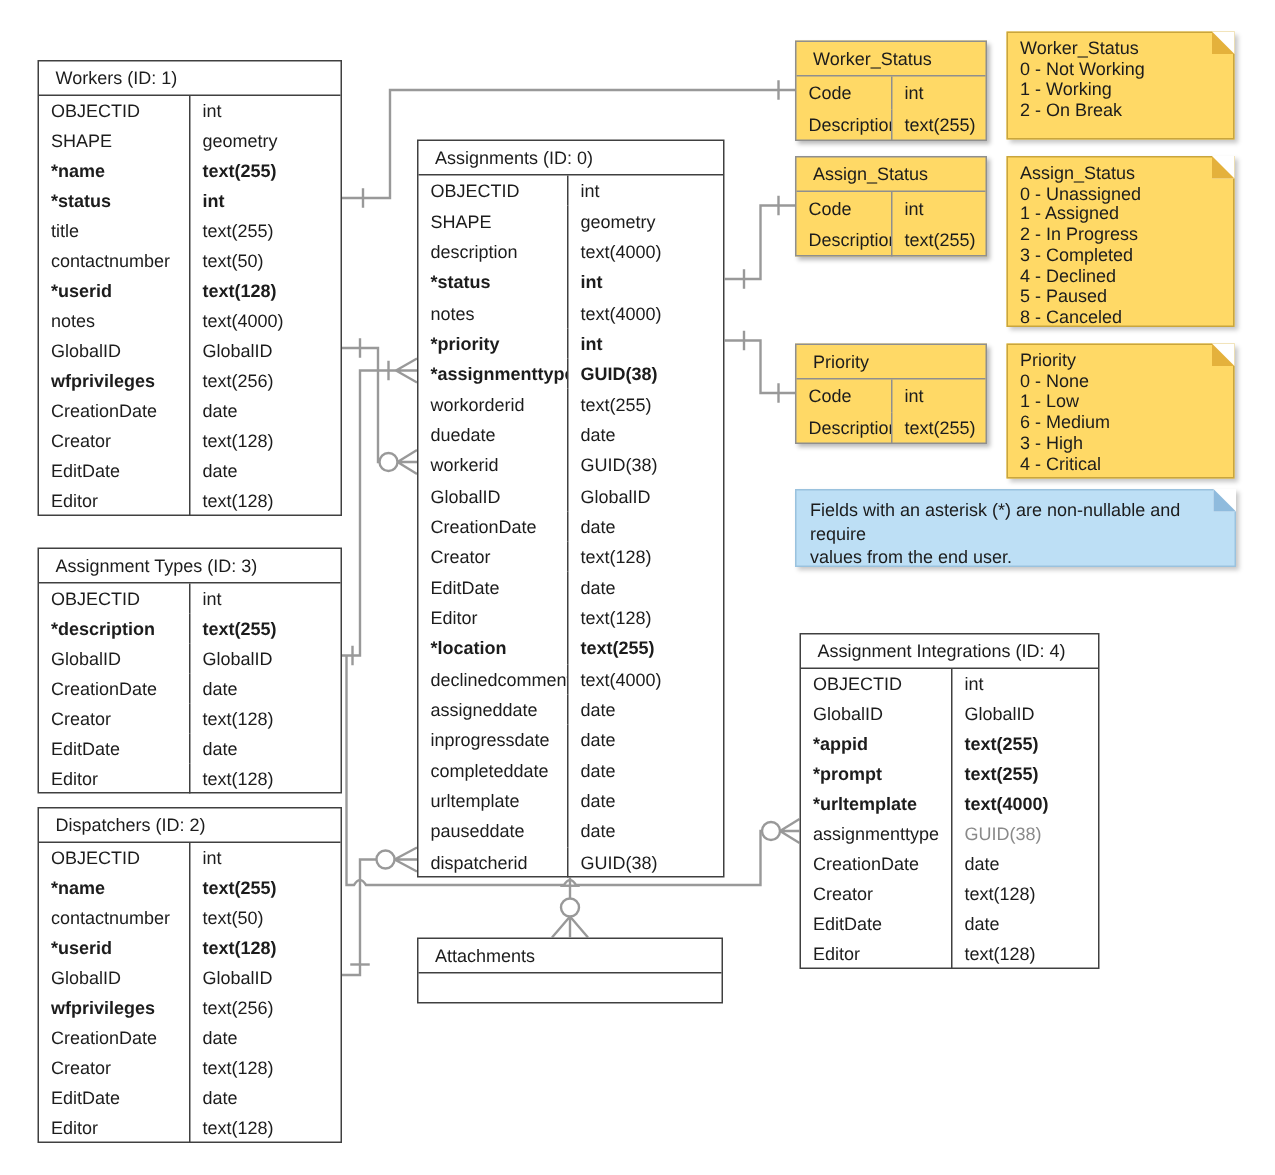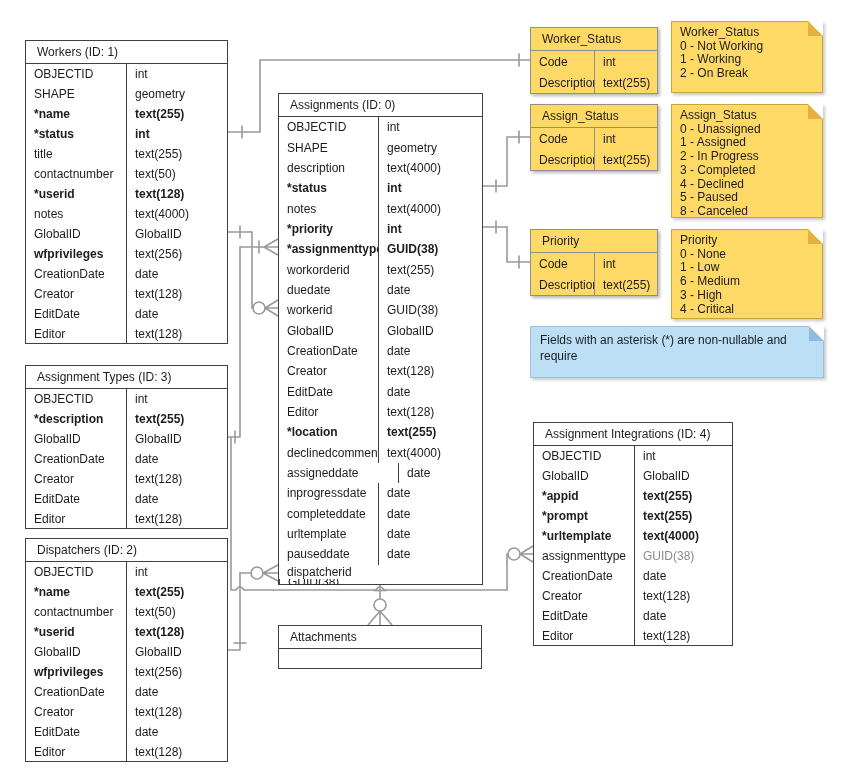--- a/index.html
+++ b/index.html
@@ -278,41 +278,41 @@
         <div class="cell type">text(128)</div>
       </div>
       <div class="row" style="height: 20.35px;">
         <div class="cell b" style="width: 99px;">*location</div>
         <div class="cell type b">text(255)</div>
       </div>
       <div class="row" style="height: 20.35px;">
         <div class="cell" style="width: 99px;">declinedcomment</div>
         <div class="cell type">text(4000)</div>
       </div>
-      <div class="row" style="height: 20.35px; gap: 20px;">
+      <div class="row" style="height: 20.35px;">
         <div class="cell" style="width: 99px;">assigneddate</div>
         <div class="cell type">date</div>
       </div>
       <div class="row" style="height: 20.35px;">
         <div class="cell" style="width: 99px;">inprogressdate</div>
         <div class="cell type">date</div>
       </div>
       <div class="row" style="height: 20.35px;">
         <div class="cell" style="width: 99px;">completeddate</div>
         <div class="cell type">date</div>
       </div>
       <div class="row" style="height: 20.35px;">
         <div class="cell" style="width: 99px;">urltemplate</div>
         <div class="cell type">date</div>
       </div>
       <div class="row" style="height: 20.35px;">
         <div class="cell" style="width: 99px;">pauseddate</div>
         <div class="cell type">date</div>
       </div>
-      <div class="row" style="height: 20.35px; flex-direction: column;">
+      <div class="row" style="height: 20.35px;">
         <div class="cell" style="width: 99px;">dispatcherid</div>
         <div class="cell type">GUID(38)</div>
       </div>
     </div>
     <div class="tbl" style="left: 278px; top: 625px; width: 204px; height: 44px;">
       <div class="hd" style="height: 22px;">Attachments</div>
       <div class="row" style="height: 20px;">
         <div class="cell single"></div>
       </div>
     </div>
@@ -411,14 +411,15 @@
     <div class="note" style="left: 671px; top: 229px; width: 152px; height: 90px;">
       <div class="ln">Priority</div>
       <div class="ln">0 - None</div>
       <div class="ln">1 - Low</div>
       <div class="ln">6 - Medium</div>
       <div class="ln">3 - High</div>
       <div class="ln">4 - Critical</div>
     </div>
     <div class="note blue" style="left: 530px; top: 326px; width: 294px; height: 52px;">
       <div class="ln">Fields with an asterisk (*) are non-nullable and require</div>
+      <div class="ln">values from the end user.</div>
     </div>
   </div>
 
 </body></html>

